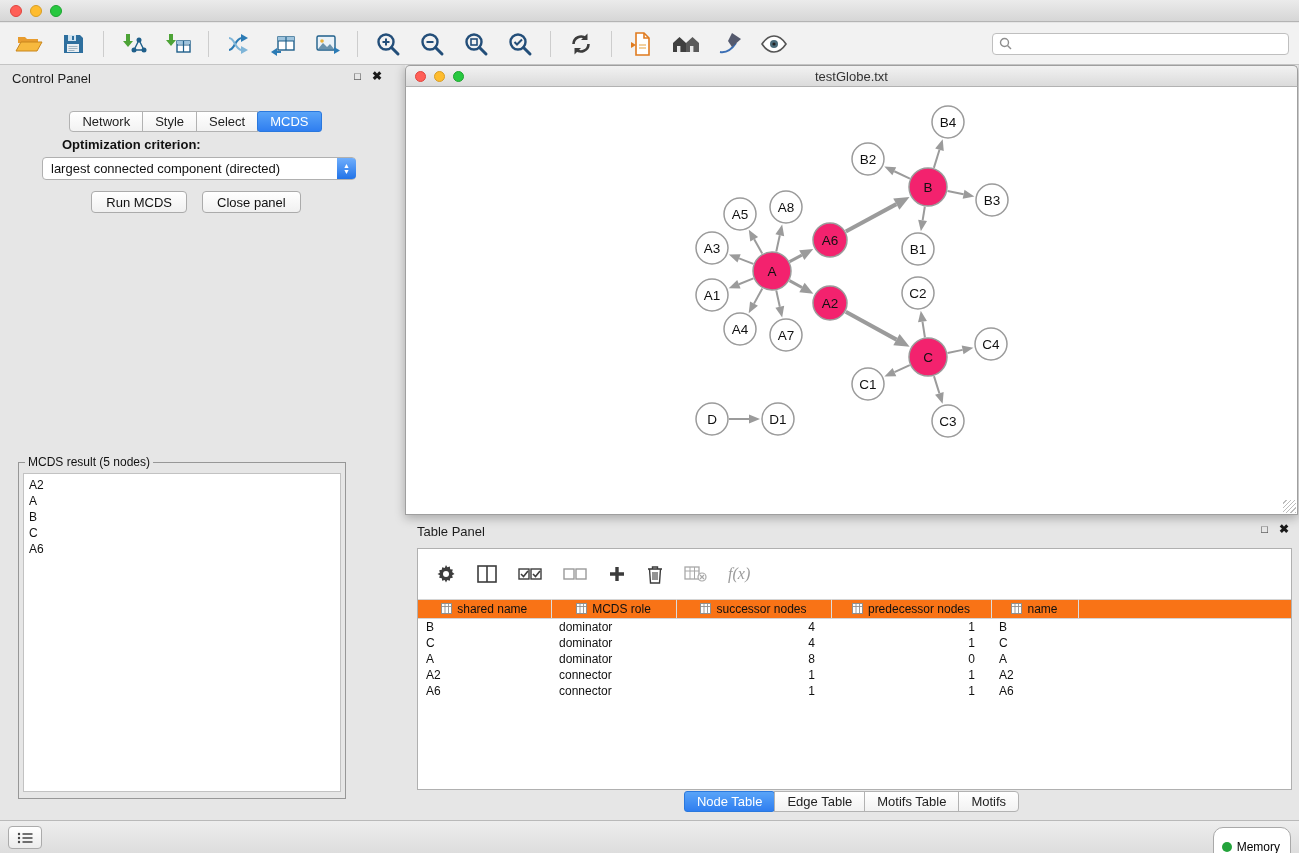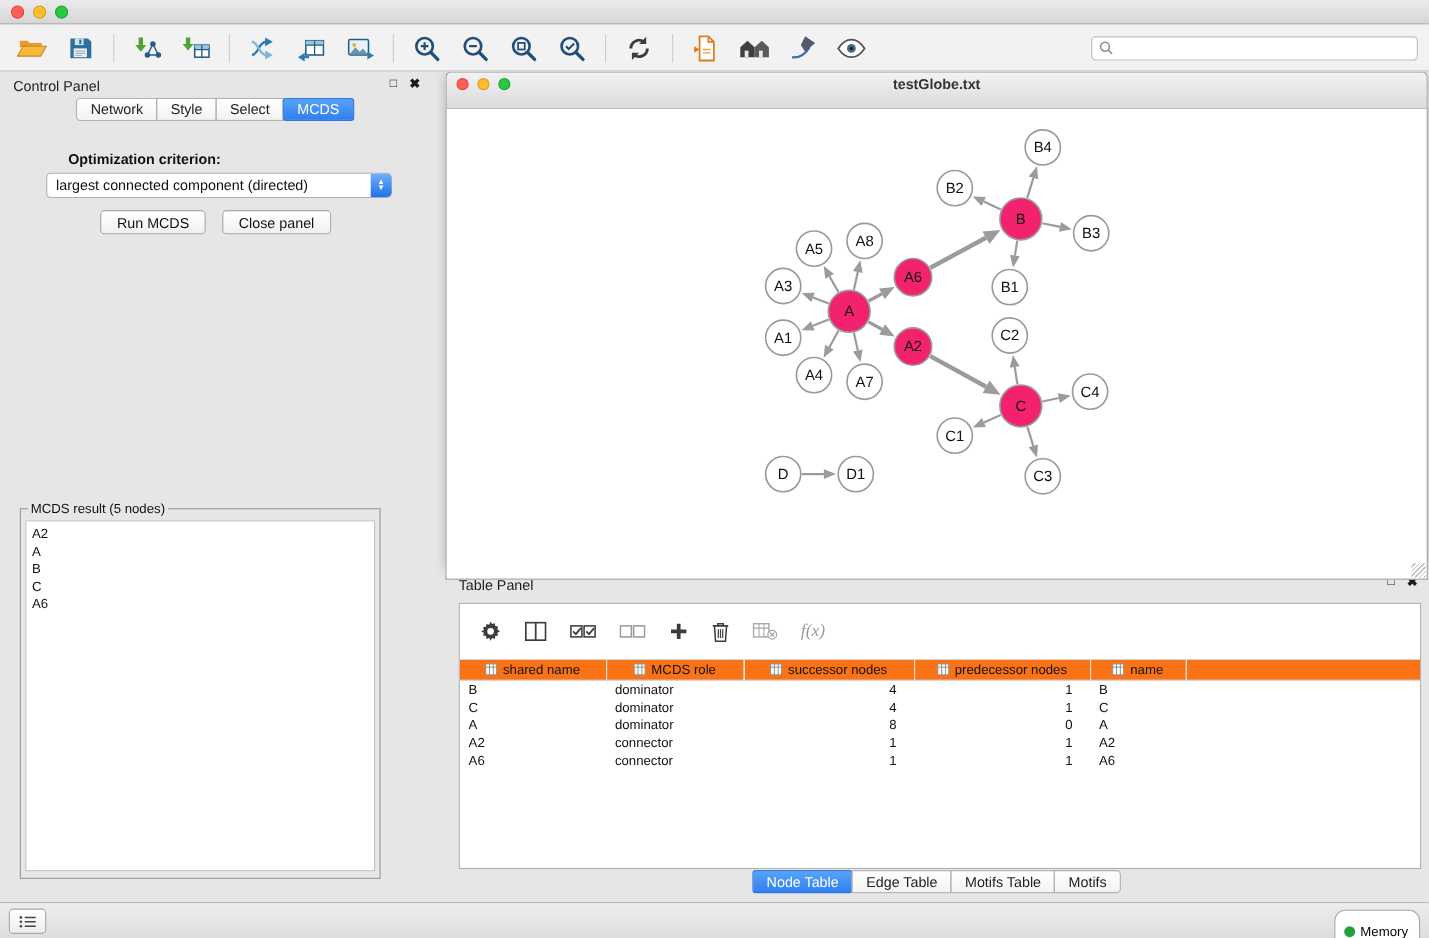--- a/index.html
+++ b/index.html
@@ -29,34 +29,34 @@
   .control-panel{position:absolute;left:0;top:65px;width:392px;height:755px;background:#e6e6e6;}
   .panel-header{position:relative;height:24px;padding:6px 12px 0;font-size:13px;color:#1d1d1d;}
   .panel-controls{position:absolute;right:10px;top:5px;display:flex;gap:11px;align-items:center;color:#1a1a1a;}
   .float-glyph{font-size:11px;line-height:12px;cursor:pointer;}
   .close-glyph{font-size:12px;font-weight:bold;line-height:12px;cursor:pointer;}
   .tabbar{display:flex;justify-content:center;}
   .tabbar .tab{padding:2px 12px;border:1px solid #b2b2b2;background:linear-gradient(#ffffff,#f2f2f2);margin-left:-1px;font-size:13px;color:#222;cursor:pointer;white-space:nowrap;}
   .tabbar .tab:first-child{border-radius:4px 0 0 4px;}
   .tabbar .tab:last-child{border-radius:0 4px 4px 0;}
   .tabbar .tab.active{background:linear-gradient(#59a4f8,#2f7ef0);border-color:#2a78dd;color:#fff;border-radius:3px;text-align:right;}
-  .ctabs{margin-top:0;}
+  .ctabs{margin-top:22px;}
   .opt-label{position:absolute;left:62px;top:72px;font-size:13px;font-weight:bold;}
   .combo{position:absolute;left:42px;top:92px;width:314px;height:23px;background:#fff;border:1px solid #b0b0b0;border-radius:4px;display:flex;align-items:center;cursor:pointer;}
   .combo .val{flex:1;padding:0 8px;font-size:13px;white-space:nowrap;overflow:hidden;}
   .combo .caps{width:19px;align-self:stretch;margin-right:-1px;background:linear-gradient(#6faefc,#2173e8);border-radius:0 4px 4px 0;display:flex;flex-direction:column;align-items:center;justify-content:center;color:#fff;font-size:7px;line-height:6px;}
   .btnrow{position:absolute;left:0;top:126px;width:392px;display:flex;justify-content:center;gap:15px;}
   .pbtn{height:22px;padding:0 14px;background:linear-gradient(#ffffff,#f0f0f0);border:1px solid #ababab;border-radius:4px;font-size:13px;color:#111;cursor:pointer;}
   fieldset.result{position:absolute;left:18px;top:390px;width:328px;height:344px;border:1px solid #979797;padding:4px;background:transparent;}
   fieldset.result legend{font-size:12px;padding:0 3px;margin-left:2px;color:#111;}
   .result-list{width:100%;height:calc(100% - 2px);background:#fff;border:1px solid #c2c2c2;padding:3px 5px;font-size:12px;line-height:16px;overflow:auto;}
 
   
   .network-window{position:absolute;left:405px;top:65px;width:893px;height:450px;box-shadow:0 3px 10px rgba(0,0,0,0.28);z-index:2;}
-  .net-titlebar{height:34px;background:linear-gradient(#f2f2f2,#dbdbdb);border:1px solid #9f9f9f;border-bottom:1px solid #b2b2b2;border-radius:5px 5px 0 0;position:relative;font-weight:bold;}
+  .net-titlebar{height:22px;background:linear-gradient(#f2f2f2,#dbdbdb);border:1px solid #9f9f9f;border-bottom:1px solid #b2b2b2;border-radius:5px 5px 0 0;position:relative;}
   .net-titlebar .title{position:absolute;left:0;right:0;top:3px;text-align:center;font-size:13px;color:#333;}
   .net-lights{position:absolute;left:9px;top:5px;display:flex;gap:8px;}
   .net-canvas{position:relative;height:428px;background:#fff;border:1px solid #9f9f9f;border-top:none;overflow:hidden;}
   .net-canvas svg{position:absolute;left:0;top:0;font-family:"Liberation Sans",sans-serif;}
   .grip{position:absolute;right:1px;bottom:1px;width:13px;height:13px;background:repeating-linear-gradient(135deg,transparent 0 2px,#bdbdbd 2px 3px);cursor:nwse-resize;}
 
   
   .table-panel{position:absolute;left:405px;top:518px;width:894px;height:302px;background:#e6e6e6;}
   .table-card{position:absolute;left:12px;top:30px;width:875px;height:242px;background:#fff;border:1px solid #b0b0b0;overflow:hidden;}
   .ttoolbar{height:50px;display:flex;align-items:center;gap:21px;padding:0 0 0 18px;}

